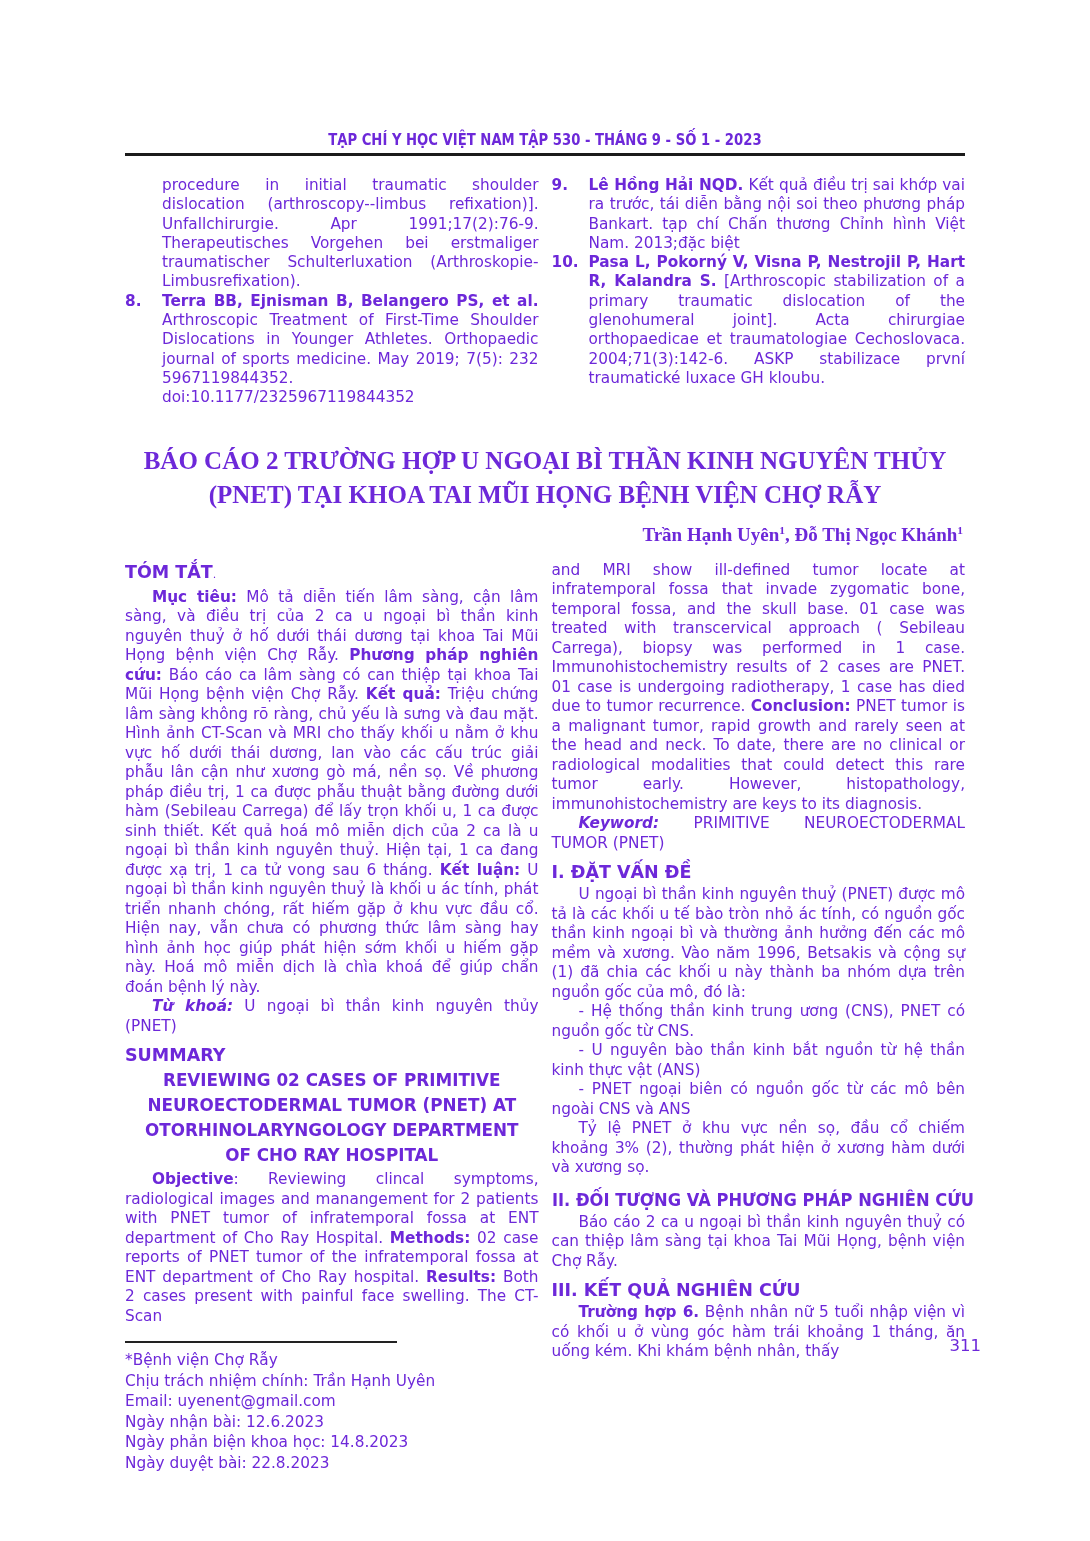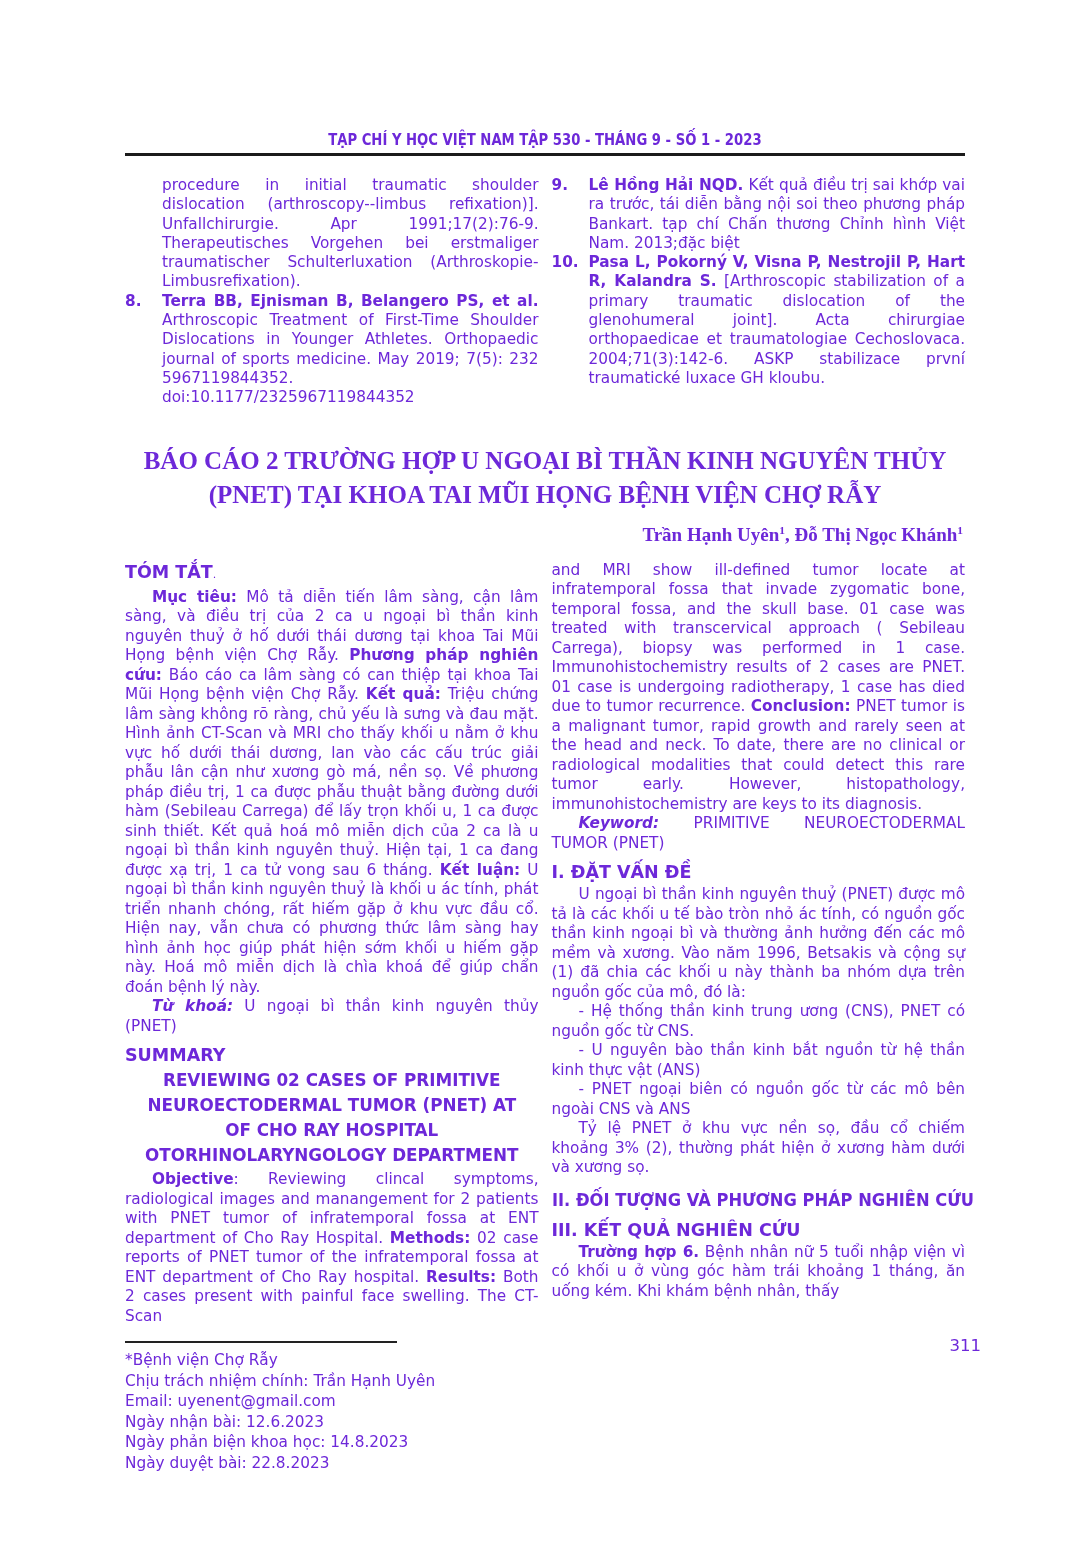--- a/index.html
+++ b/index.html
@@ -97,22 +97,22 @@
 
     <div class="bcol">
       <h2 class="first"><span>TÓM TẮT</span><span class="h-dot">.</span></h2>
       <p class="ind"><span class="b">Mục tiêu:</span><span> Mô tả diễn tiến lâm sàng, cận lâm sàng, và điều trị của 2 ca u ngoại bì thần kinh nguyên thuỷ ở hố dưới thái dương tại khoa Tai Mũi Họng bệnh viện Chợ Rẫy. </span><span class="b">Phương pháp nghiên cứu:</span><span> Báo cáo ca lâm sàng có can thiệp tại khoa Tai Mũi Họng bệnh viện Chợ Rẫy. </span><span class="b">Kết quả:</span><span> Triệu chứng lâm sàng không rõ ràng, chủ yếu là sưng và đau mặt. Hình ảnh CT-Scan và MRI cho thấy khối u nằm ở khu vực hố dưới thái dương, lan vào các cấu trúc giải phẫu lân cận như xương gò má, nền sọ. Về phương pháp điều trị, 1 ca được phẫu thuật bằng đường dưới hàm (Sebileau Carrega) để lấy trọn khối u, 1 ca được sinh thiết. Kết quả hoá mô miễn dịch của 2 ca là u ngoại bì thần kinh nguyên thuỷ. Hiện tại, 1 ca đang được xạ trị, 1 ca tử vong sau 6 tháng. </span><span class="b">Kết luận:</span><span> U ngoại bì thần kinh nguyên thuỷ là khối u ác tính, phát triển nhanh chóng, rất hiếm gặp ở khu vực đầu cổ. Hiện nay, vẫn chưa có phương thức lâm sàng hay hình ảnh học giúp phát hiện sớm khối u hiếm gặp này. Hoá mô miễn dịch là chìa khoá để giúp chẩn đoán bệnh lý này.</span></p>
       <p class="ind"><span class="b i">Từ khoá:</span><span> U ngoại bì thần kinh nguyên thủy (PNET)</span></p>
 
       <h2>SUMMARY</h2>
       <div class="sum-title">
         <div>REVIEWING 02 CASES OF PRIMITIVE</div>
         <div>NEUROECTODERMAL TUMOR (PNET) AT</div>
+        <div>OTORHINOLARYNGOLOGY DEPARTMENT</div>
         <div>OF CHO RAY HOSPITAL</div>
-        <div>OTORHINOLARYNGOLOGY DEPARTMENT</div>
       </div>
       <p class="ind"><span class="b">Objective</span><span>: Reviewing clincal symptoms, radiological images and manangement for 2 patients with PNET tumor of infratemporal fossa at ENT department of Cho Ray Hospital. </span><span class="b">Methods:</span><span> 02 case reports of PNET tumor of the infratemporal fossa at ENT department of Cho Ray hospital. </span><span class="b">Results:</span><span> Both 2 cases present with painful face swelling. The CT-Scan</span></p>
 
       <div class="fn-sep"></div>
       <div class="fn">
         <div class="fn-aff">*Bệnh viện Chợ Rẫy</div>
         <div>Chịu trách nhiệm chính: Trần Hạnh Uyên</div>
         <div>Email: uyenent@gmail.com</div>
         <div>Ngày nhận bài: 12.6.2023</div>
         <div>Ngày phản biện khoa học: 14.8.2023</div>
@@ -125,20 +125,21 @@
       <p class="ind"><span class="b i">Keyword:</span><span> PRIMITIVE NEUROECTODERMAL TUMOR (PNET)</span></p>
 
       <h2>I. ĐẶT VẤN ĐỀ</h2>
       <p class="ind">U ngoại bì thần kinh nguyên thuỷ (PNET) được mô tả là các khối u tế bào tròn nhỏ ác tính, có nguồn gốc thần kinh ngoại bì và thường ảnh hưởng đến các mô mềm và xương. Vào năm 1996, Betsakis và cộng sự (1) đã chia các khối u này thành ba nhóm dựa trên nguồn gốc của mô, đó là:</p>
       <p class="ind">- Hệ thống thần kinh trung ương (CNS), PNET có nguồn gốc từ CNS.</p>
       <p class="ind">- U nguyên bào thần kinh bắt nguồn từ hệ thần kinh thực vật (ANS)</p>
       <p class="ind">- PNET ngoại biên có nguồn gốc từ các mô bên ngoài CNS và ANS</p>
       <p class="ind">Tỷ lệ PNET ở khu vực nền sọ, đầu cổ chiếm khoảng 3% (2), thường phát hiện ở xương hàm dưới và xương sọ.</p>
 
       <h2 class="cond"><span class="cond-in">II. ĐỐI TƯỢNG VÀ PHƯƠNG PHÁP NGHIÊN CỨU</span></h2>
+      <p class="ind">Báo cáo 2 ca u ngoại bì thần kinh nguyên thuỷ có can thiệp lâm sàng tại khoa Tai Mũi Họng, bệnh viện Chợ Rẫy.</p>
 
       <h2>III. KẾT QUẢ NGHIÊN CỨU</h2>
       <p class="ind"><span class="b">Trường hợp 6.</span><span> Bệnh nhân nữ 5 tuổi nhập viện vì có khối u ở vùng góc hàm trái khoảng 1 tháng, ăn uống kém. Khi khám bệnh nhân, thấy</span></p>
     </div>
 
   </div>
 
   <div class="pageno">311</div>
 
 </div>

